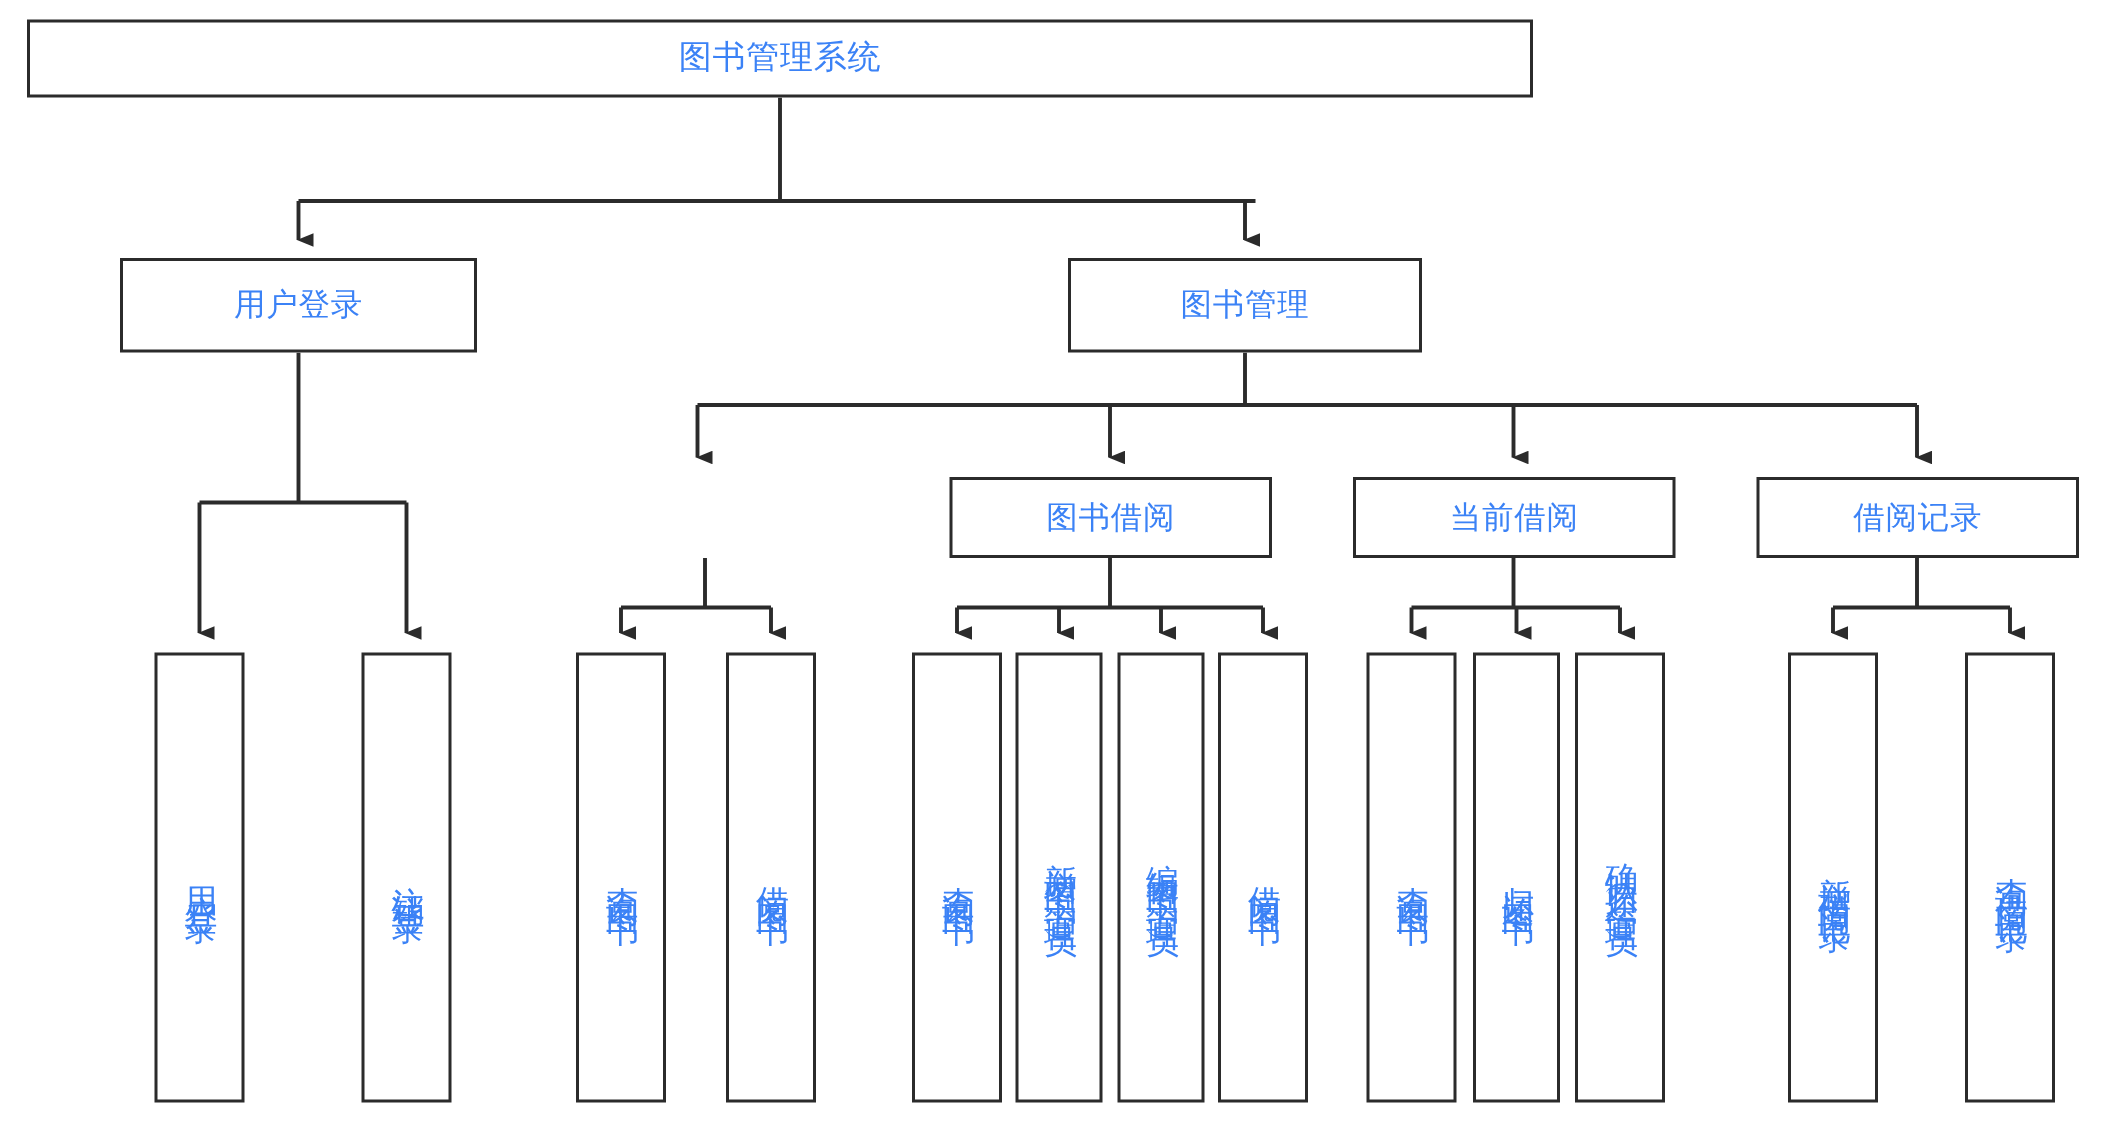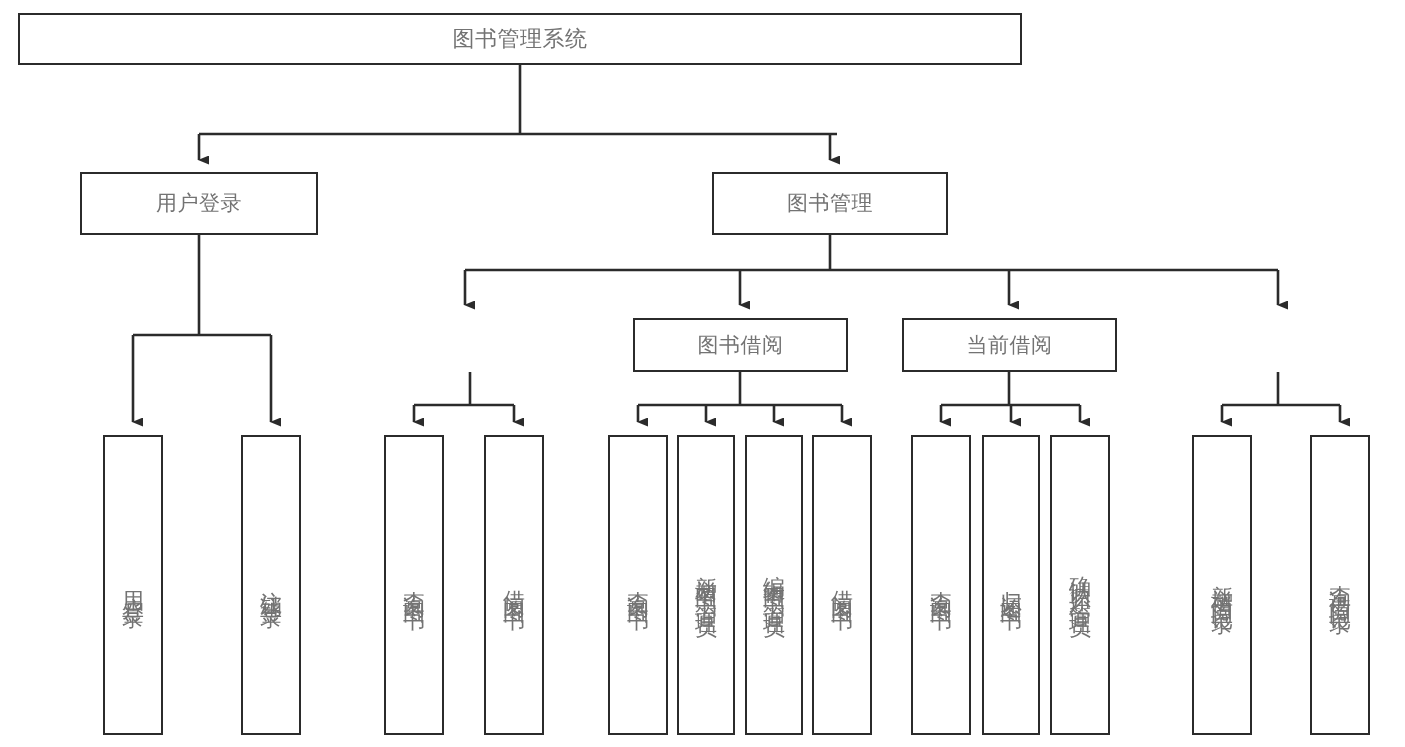--- a/index.html
+++ b/index.html
@@ -28,21 +28,21 @@
     position: absolute;
     box-sizing: border-box;
     background: #ffffff;
     border: 2px solid #2b2b2b;
     display: flex;
     align-items: center;
     justify-content: center;
     overflow: hidden;
   }
   .node .lbl {
-    color: #737373;
+    color: #3b82f6;
     line-height: 1.08;
     text-align: left;
     white-space: pre;
   }
   .node.horizontal .lbl {
     font-size: 21px;
     letter-spacing: 0.5px;
   }
   .node.vertical {
     align-items: center;
@@ -132,20 +132,23 @@
   <div class="node horizontal" style="left:712px; top:172px; width:236px; height:63px;">
     <span class="lbl">图书管理</span>
   </div>
 
   <div class="node horizontal" style="left:633px; top:318px; width:215px; height:54px;">
     <span class="lbl">图书借阅</span>
   </div>
   <div class="node horizontal" style="left:902px; top:318px; width:215px; height:54px;">
     <span class="lbl">当前借阅</span>
   </div>
+  <div class="node horizontal" style="left:1171px; top:318px; width:215px; height:54px;">
+    <span class="lbl">借阅记录</span>
+  </div>
 
   <div class="node vertical" style="left:103px; top:435px; width:60px; height:300px;">
     <span class="lbl">用户登录</span>
   </div>
   <div class="node vertical" style="left:241px; top:435px; width:60px; height:300px;">
     <span class="lbl">注销登录</span>
   </div>
 
   <div class="node vertical" style="left:384px; top:435px; width:60px; height:300px;">
     <span class="lbl">查询图书</span>

